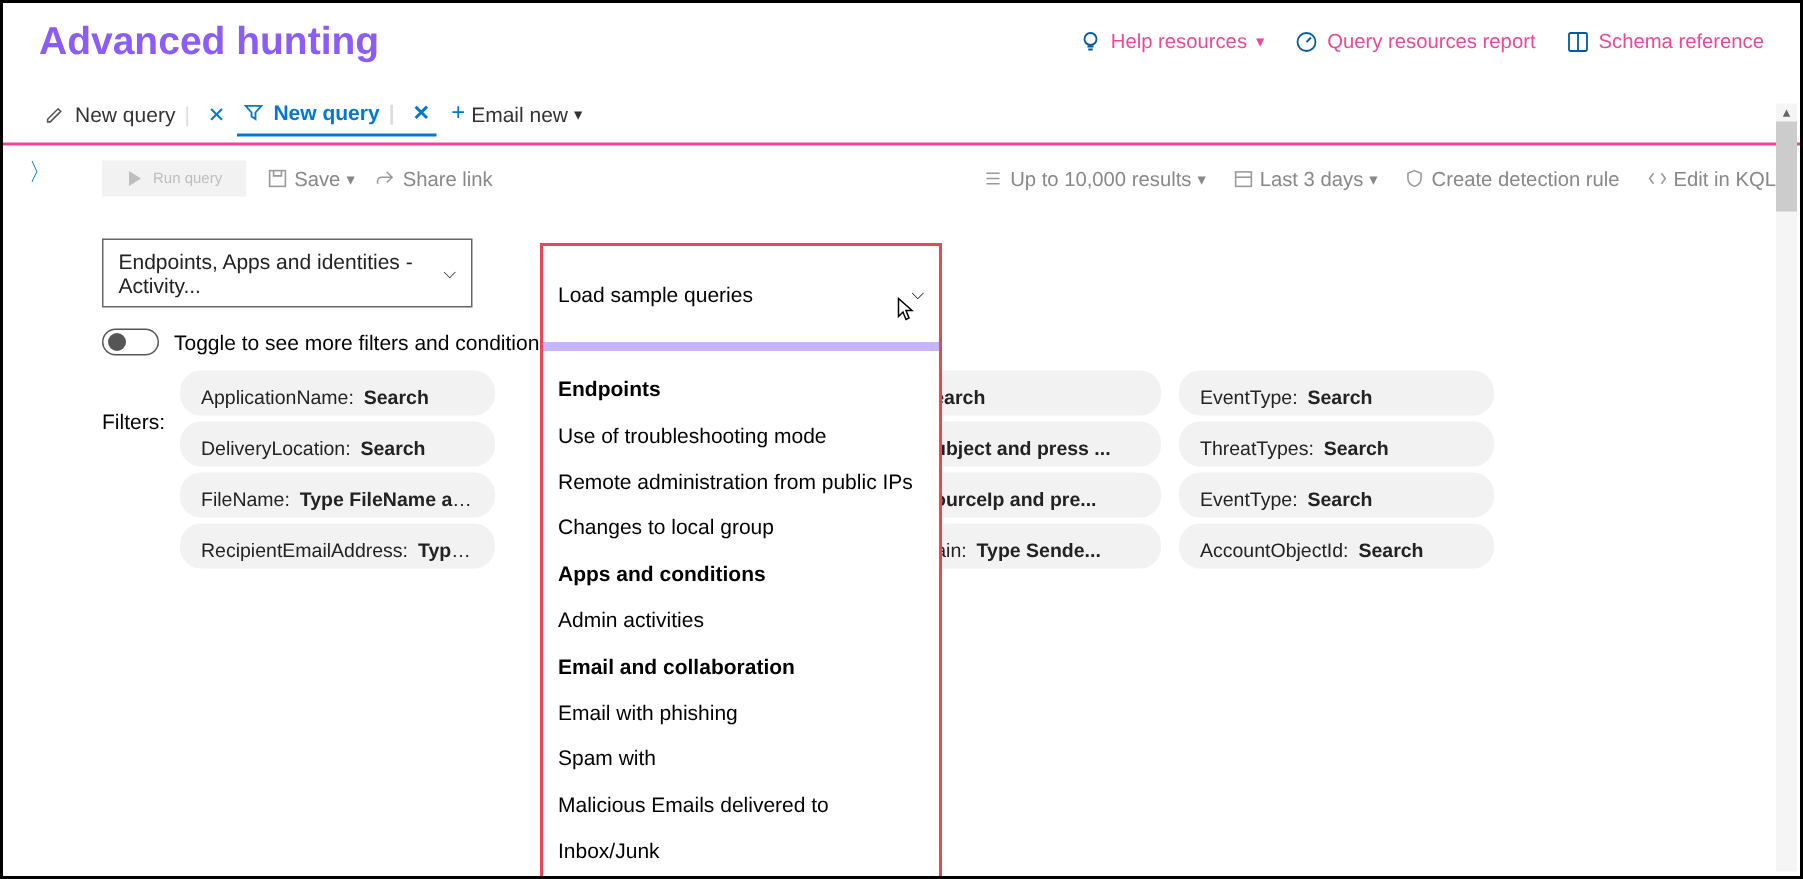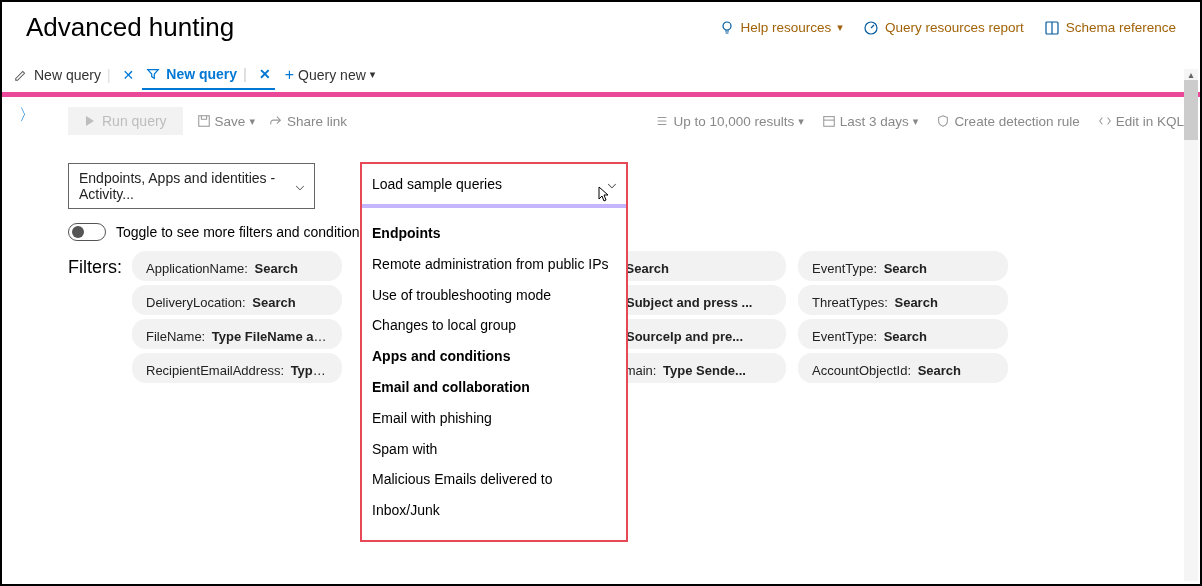--- a/index.html
+++ b/index.html
@@ -1,48 +1,48 @@
 <!DOCTYPE html>
 <html><head>
 <meta charset="utf-8">
 <style>
 * { box-sizing: border-box; margin: 0; padding: 0; font-family: "Segoe UI", Arial, sans-serif; }
 body { width: 1202px; height: 586px; background: #fff; border: 2px solid #000; position: relative; overflow: hidden; }
 .header { display: flex; align-items: center; padding: 10px 24px 14px 24px; }
-.title { font-size: 26px; font-weight: 400; color: #000000; }
-.header-links { margin-left: auto; display: flex; gap: 20px; align-items: center; font-size: 13.5px; color: #a16207; }
+.title { font-size: 26px; font-weight: 700; color: #8b5cf6; }
+.header-links { margin-left: auto; display: flex; gap: 20px; align-items: center; font-size: 13.5px; color: #ec4899; }
 .hlink { display: flex; align-items: center; gap: 6px; cursor: pointer; }
 .hlink svg { flex: none; }
-.tabs-row { display: flex; align-items: center; gap: 4px; border-bottom: 5px solid #ec4899; padding: 0 8px; height: 40px; font-size: 14px; }
+.tabs-row { display: flex; align-items: center; gap: 4px; border-bottom: 2px solid #ec4899; padding: 0 24px; height: 40px; font-size: 14px; }
 .tab { display: flex; align-items: center; gap: 6px; padding: 6px 4px; color: #333; cursor: pointer; }
 .tab.active { color: #0078d4; border-bottom: 2px solid #0078d4; font-weight: 600; }
 .tab .close { color: #0078d4; font-size: 14px; margin-left: 6px; cursor: pointer; }
 .tab-sep { color: #ddd; }
 .create-new { display: flex; align-items: center; gap: 4px; color: #333; cursor: pointer; padding: 0 6px; }
 .main { display: flex; height: calc(100% - 106px); }
 .left-rail { width: 50px; padding-top: 8px; text-align: center; }
 .left-rail .chev { color: #0078d4; cursor: pointer; }
 .content { flex: 1; padding: 10px 16px 0 16px; position: relative; }
 .toolbar { display: flex; align-items: center; gap: 14px; font-size: 13.5px; color: #888; }
-.run-btn { background: #f2f2f2; color: #bdbdbd; padding: 6px 16px; border: none; font-size: 14px; display: flex; align-items: center; gap: 6px; cursor: pointer; }
+.run-btn { background: #f2f2f2; color: #bdbdbd; padding: 6px 16px; border: none; font-size: 10px; display: flex; align-items: center; gap: 6px; cursor: pointer; }
 .tool-item { display: flex; align-items: center; gap: 4px; cursor: pointer; }
 .toolbar-right { margin-left: auto; display: flex; gap: 18px; align-items: flex-end; }
 .selects-row { display: flex; gap: 12px; margin-top: 28px; }
 .sel { border: 1px solid #666; padding: 6px 10px; font-size: 14px; color: #222; background: #fff; width: 247px; display: flex; justify-content: space-between; align-items: center; cursor: pointer; }
 .toggle-row { display: flex; align-items: center; gap: 10px; margin-top: 14px; font-size: 14px; }
 .toggle { width: 38px; height: 18px; border: 1px solid #555; border-radius: 10px; position: relative; background: #fff; cursor: pointer; }
 .toggle .knob { width: 12px; height: 12px; background: #555; border-radius: 50%; position: absolute; top: 2px; left: 3px; }
 .filters-row { display: flex; margin-top: 10px; gap: 10px; align-items: flex-start; }
-.filters-label { font-size: 18px; padding-top: 6px; }
+.filters-label { font-size: 14px; padding-top: 6px; margin-top: 20px; }
 .pills-grid { display: grid; grid-template-columns: repeat(4, 210px); grid-auto-rows: 30px; gap: 4px 12px; }
 .pill { background: #f2f2f2; border-radius: 14px; padding: 5px 14px; font-size: 13px; color: #222; display: flex; align-items: flex-end; white-space: nowrap; overflow: hidden; text-overflow: ellipsis; }
 .pill-label { white-space: nowrap; overflow: hidden; text-overflow: ellipsis; }
 .pill b, .pill .val { font-weight: 700; margin-left: 3px; }
 .dropdown-panel { position: absolute; top: 160px; left: 358px; width: 268px; border: 2px solid #e74856; background: #fff; z-index: 10; }
-.dd-head { padding: 12px 10px; font-size: 14px; border-bottom: 4px solid #c4b5fd; display: flex; justify-content: space-between; align-items: center; cursor: pointer; }
+.dd-head { padding: 24px 10px; font-size: 14px; border-bottom: 6px solid #c4b5fd; display: flex; justify-content: space-between; align-items: center; cursor: pointer; }
 .dd-body { padding: 10px 10px 14px 10px; font-size: 14px; line-height: 2.2; max-height: 400px; overflow: hidden; }
 .dd-cat { font-weight: 700; }
 .dd-item { cursor: pointer; }
 .cursor-svg { position: absolute; top: 8px; right: 5px; }
 .scrollbar { position: absolute; right: 2px; top: 67px; width: 14px; height: 512px; background: #f5f5f5; }
 .scrollbar .thumb { background: #ccc; width: 100%; height: 60px; }
 .scrollbar .arrow { text-align: center; font-size: 10px; color: #666; }
 .chev-down { font-size: 11px; }
 </style>
 </head>
@@ -88,21 +88,21 @@
   <div class="tab active">
     <svg width="14" height="14" viewBox="0 0 16 16" fill="none" stroke="#0078d4" stroke-width="1.4">
         <path d="M2 3h12l-4.5 5v5l-3-2V8L2 3z"></path>
       </svg>
     <span>New query</span>
     <span class="tab-sep">|</span>
     <span class="close">✕</span>
   </div>
   <div class="create-new">
     <span style="color:#0078d4;font-size:16px;">+</span>
-    <span>Query new</span>
+    <span>Email new</span>
     <span class="chev-down">▾</span>
   </div>
 </div>
 
 <div class="main">
   <div class="left-rail">
     <span class="chev">〉</span>
   </div>
   <div class="content">
     <div class="toolbar">
@@ -234,24 +234,25 @@
   <div class="dd-head">
     <span>Load sample queries</span>
     <span class="chev-down" style="position:relative;">⌵
       <svg class="cursor-svg" width="16" height="20" viewBox="0 0 16 20">
           <path d="M4 1l0 12 3-3 2 5 2-1-2-5 4 0z" fill="#fff" stroke="#000" stroke-width="1"></path>
         </svg>
     </span>
   </div>
   <div class="dd-body" id="ddbody">
       <div class="dd-cat">Endpoints</div>
+      <div class="dd-item">Use of troubleshooting mode</div>
       <div class="dd-item">Remote administration from public IPs</div>
-      <div class="dd-item">Use of troubleshooting mode</div>
       <div class="dd-item">Changes to local group</div>
       <div class="dd-cat">Apps and conditions</div>
+      <div class="dd-item">Admin activities</div>
       <div class="dd-cat">Email and collaboration</div>
       <div class="dd-item">Email with phishing</div>
       <div class="dd-item">Spam with</div>
       <div class="dd-item">Malicious Emails delivered to Inbox/Junk</div>
     </div>
 </div>
 
 <div class="scrollbar">
   <div class="arrow">▴</div>
   <div class="thumb"></div>

